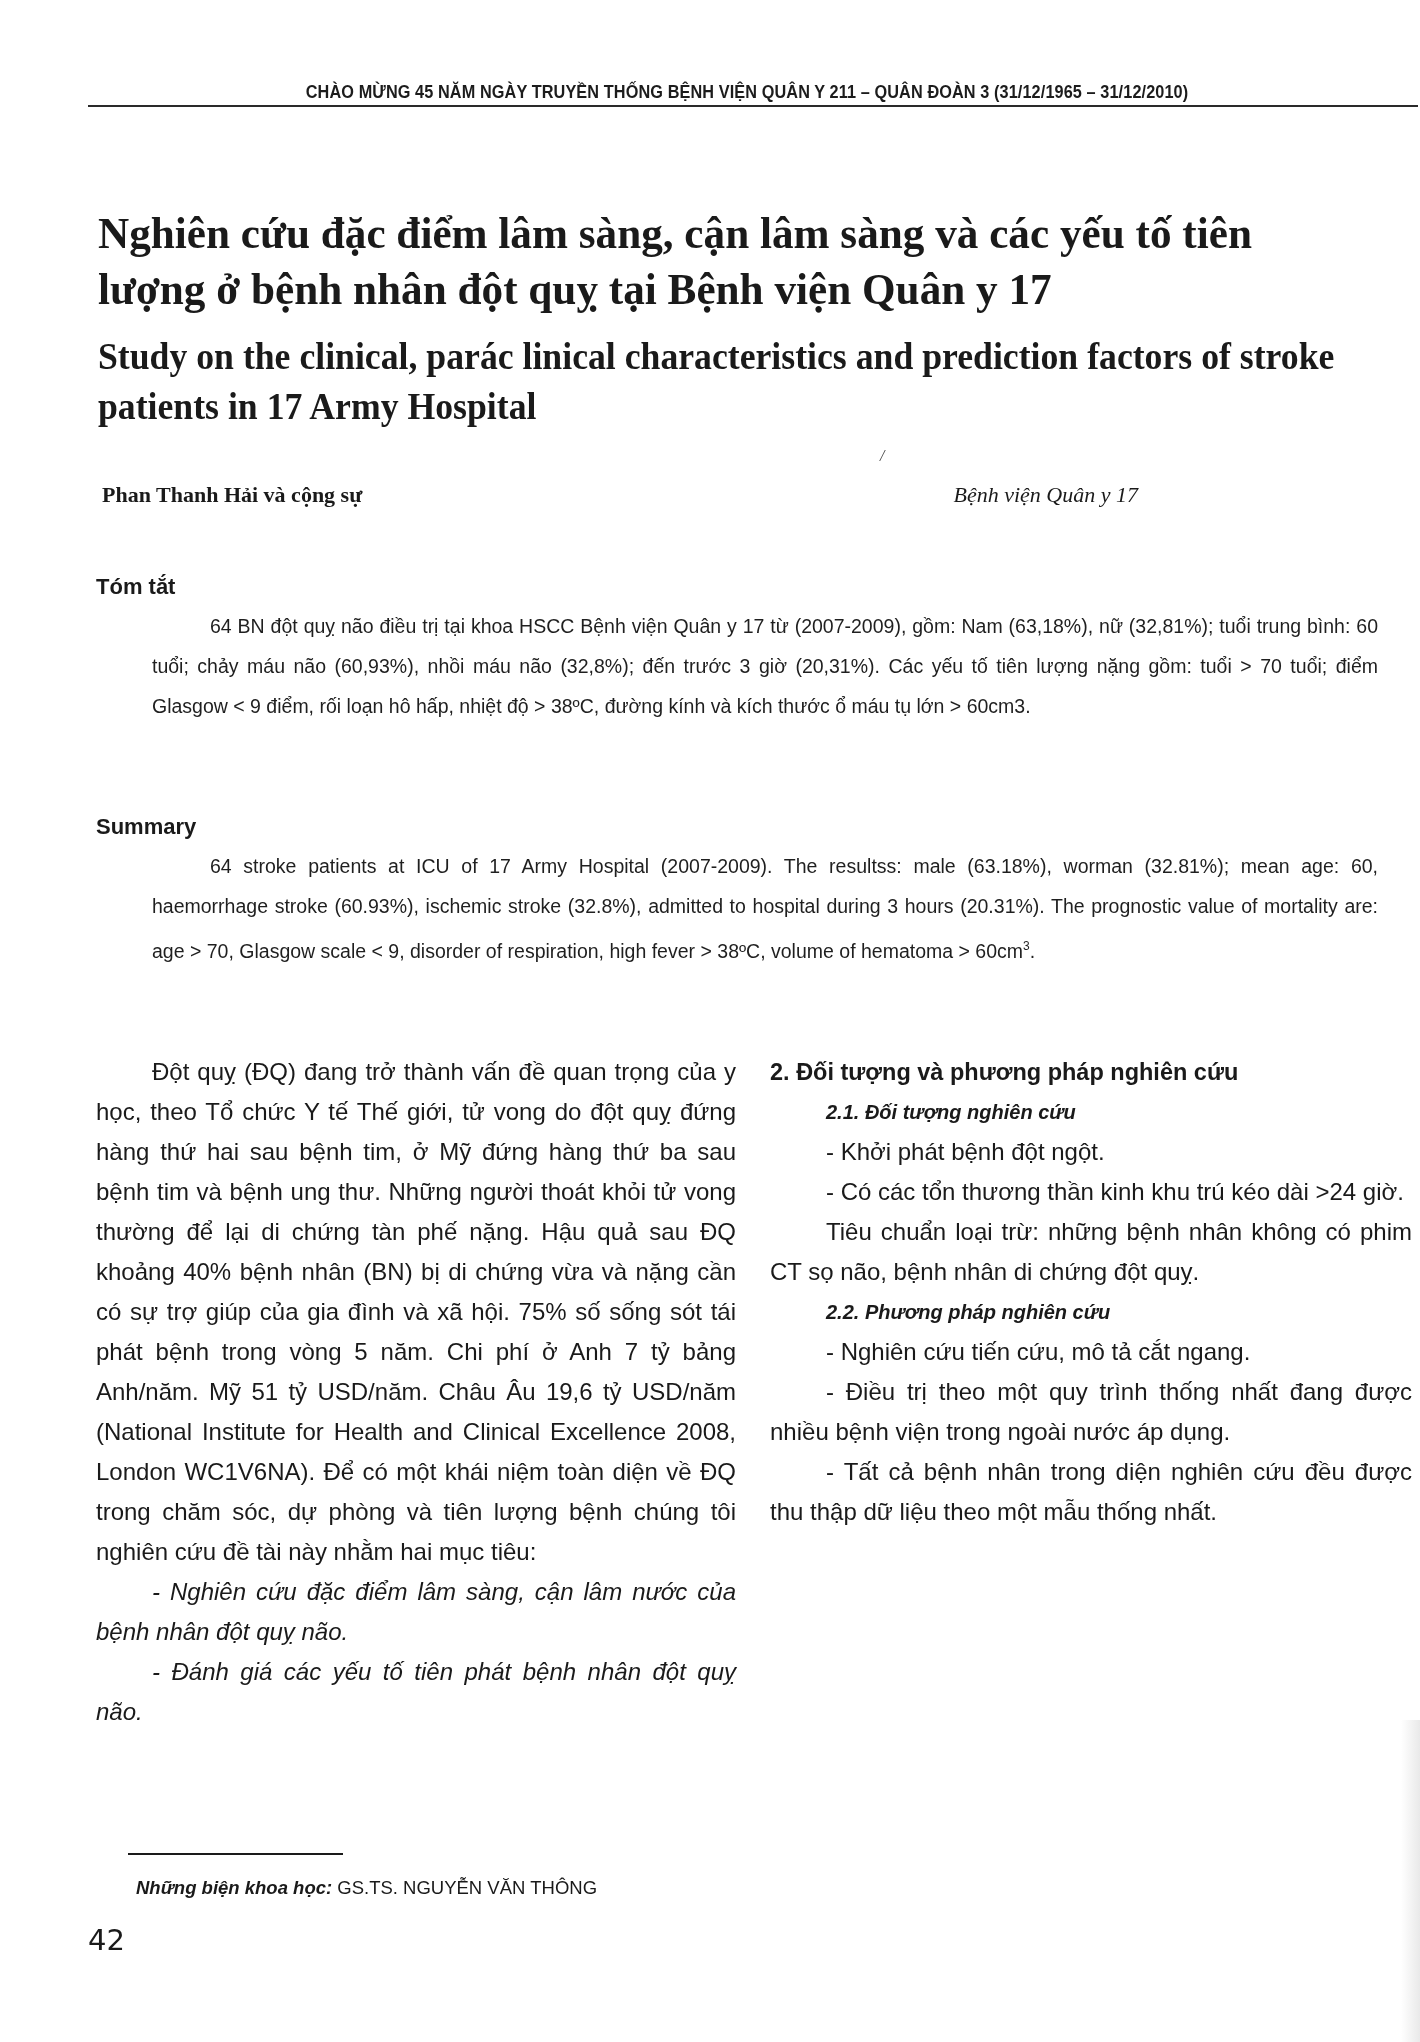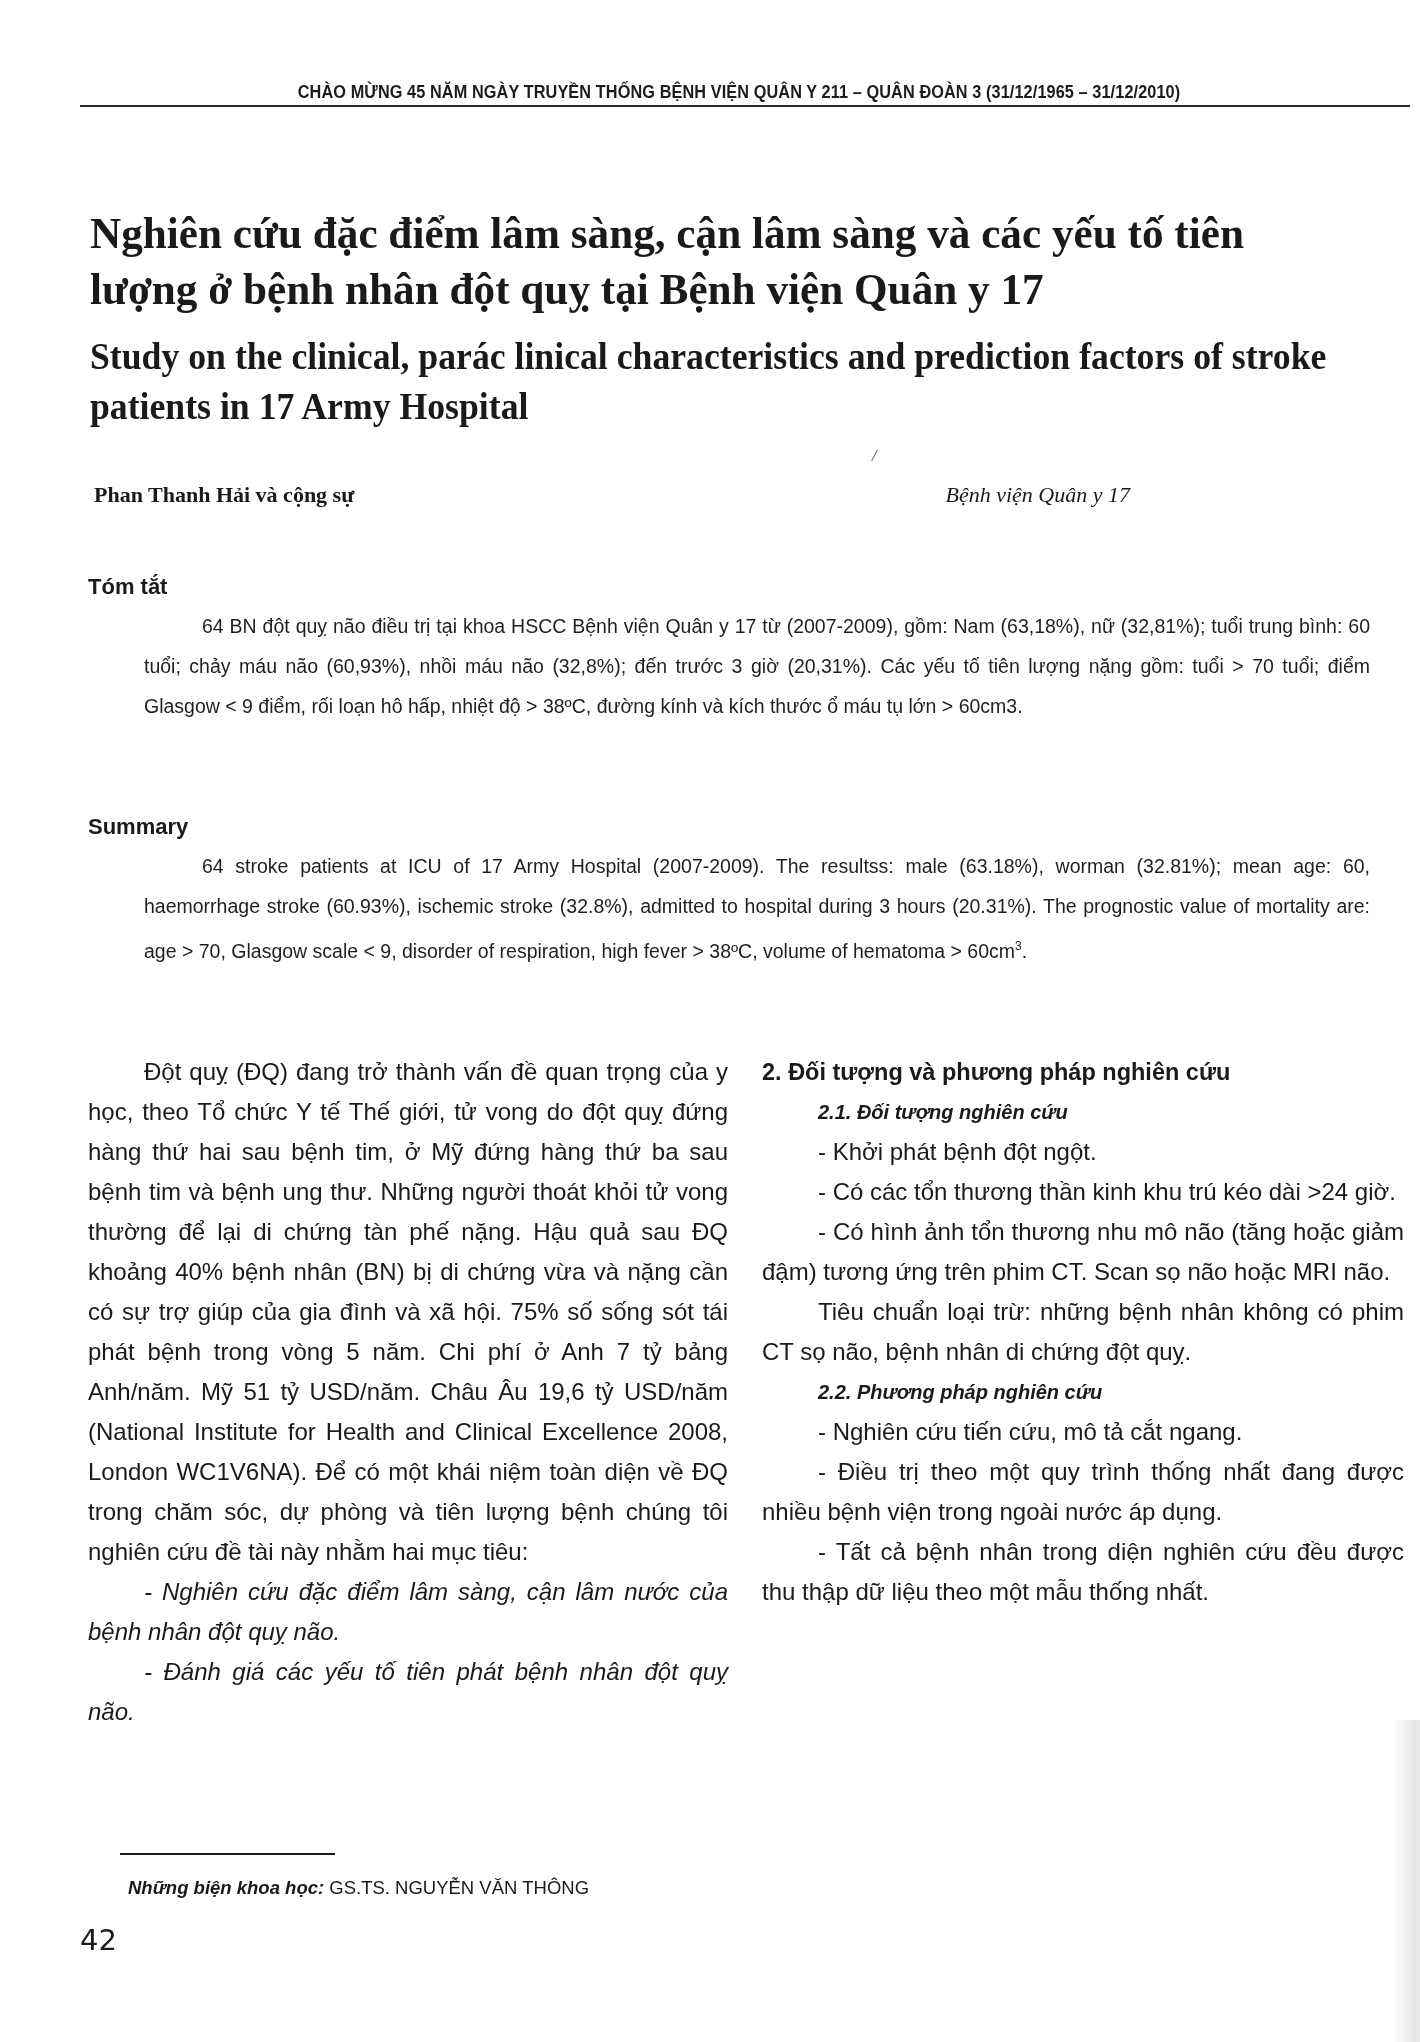--- a/index.html
+++ b/index.html
@@ -1,20 +1,20 @@
 <!DOCTYPE html>
 <html><head>
 <meta charset="utf-8">
 <style>
   html, body { margin: 0; padding: 0; background: #ffffff; }
   body {
     width: 1420px; height: 2042px; position: relative; overflow: hidden;
     color: #1a1a1a;
   }
-  .page { position: absolute; left: 8px; top: 0; width: 1164px; height: 2042px; }
+  .page { position: absolute; left: 16px; top: 0; width: 1164px; height: 2042px; }
 
   .running-header {
     position: absolute; left: 70px; top: 82px; width: 1322px;
     text-align: center;
     font-family: "Liberation Sans", sans-serif; font-weight: bold;
     font-size: 17.5px; letter-spacing: 0.1px; color: #1c1c1c;
     transform: scaleX(0.93); transform-origin: center;
   }
   .header-rule {
     position: absolute; left: 72px; top: 105px; width: 1330px; height: 2px;
@@ -126,21 +126,20 @@
     <p>Đột quỵ (ĐQ) đang trở thành vấn đề quan trọng của y học, theo Tổ chức Y tế Thế giới, tử vong do đột quỵ đứng hàng thứ hai sau bệnh tim, ở Mỹ đứng hàng thứ ba sau bệnh tim và bệnh ung thư. Những người thoát khỏi tử vong thường để lại di chứng tàn phế nặng. Hậu quả sau ĐQ khoảng 40% bệnh nhân (BN) bị di chứng vừa và nặng cần có sự trợ giúp của gia đình và xã hội. 75% số sống sót tái phát bệnh trong vòng 5 năm. Chi phí ở Anh 7 tỷ bảng Anh/năm. Mỹ 51 tỷ USD/năm. Châu Âu 19,6 tỷ USD/năm (National Institute for Health and Clinical Excellence 2008, London WC1V6NA). Để có một khái niệm toàn diện về ĐQ trong chăm sóc, dự phòng và tiên lượng bệnh chúng tôi nghiên cứu đề tài này nhằm hai mục tiêu:</p>
     <p class="it">- Nghiên cứu đặc điểm lâm sàng, cận lâm nước của bệnh nhân đột quỵ não.</p>
     <p class="it">- Đánh giá các yếu tố tiên phát bệnh nhân đột quỵ não.</p>
   </div>
 
   <div class="col col-right">
     <h2>2. Đối tượng và phương pháp nghiên cứu</h2>
     <h3>2.1. Đối tượng nghiên cứu</h3>
     <p>- Khởi phát bệnh đột ngột.</p>
     <p>- Có các tổn thương thần kinh khu trú kéo dài &gt;24 giờ.</p>
-    <p>- Có hình ảnh tổn thương nhu mô não (tăng hoặc giảm đậm) tương ứng trên phim CT. Scan sọ não hoặc MRI não.</p>
     <p>Tiêu chuẩn loại trừ: những bệnh nhân không có phim CT sọ não, bệnh nhân di chứng đột quỵ.</p>
     <h3>2.2. Phương pháp nghiên cứu</h3>
     <p>- Nghiên cứu tiến cứu, mô tả cắt ngang.</p>
     <p>- Điều trị theo một quy trình thống nhất đang được nhiều bệnh viện trong ngoài nước áp dụng.</p>
     <p>- Tất cả bệnh nhân trong diện nghiên cứu đều được thu thập dữ liệu theo một mẫu thống nhất.</p>
   </div>
 
   <div class="footnote-rule"></div>
   <div class="reviewer">
     <span class="lbl">Những biện khoa học:</span><span> GS.TS. NGUYỄN VĂN THÔNG</span>

